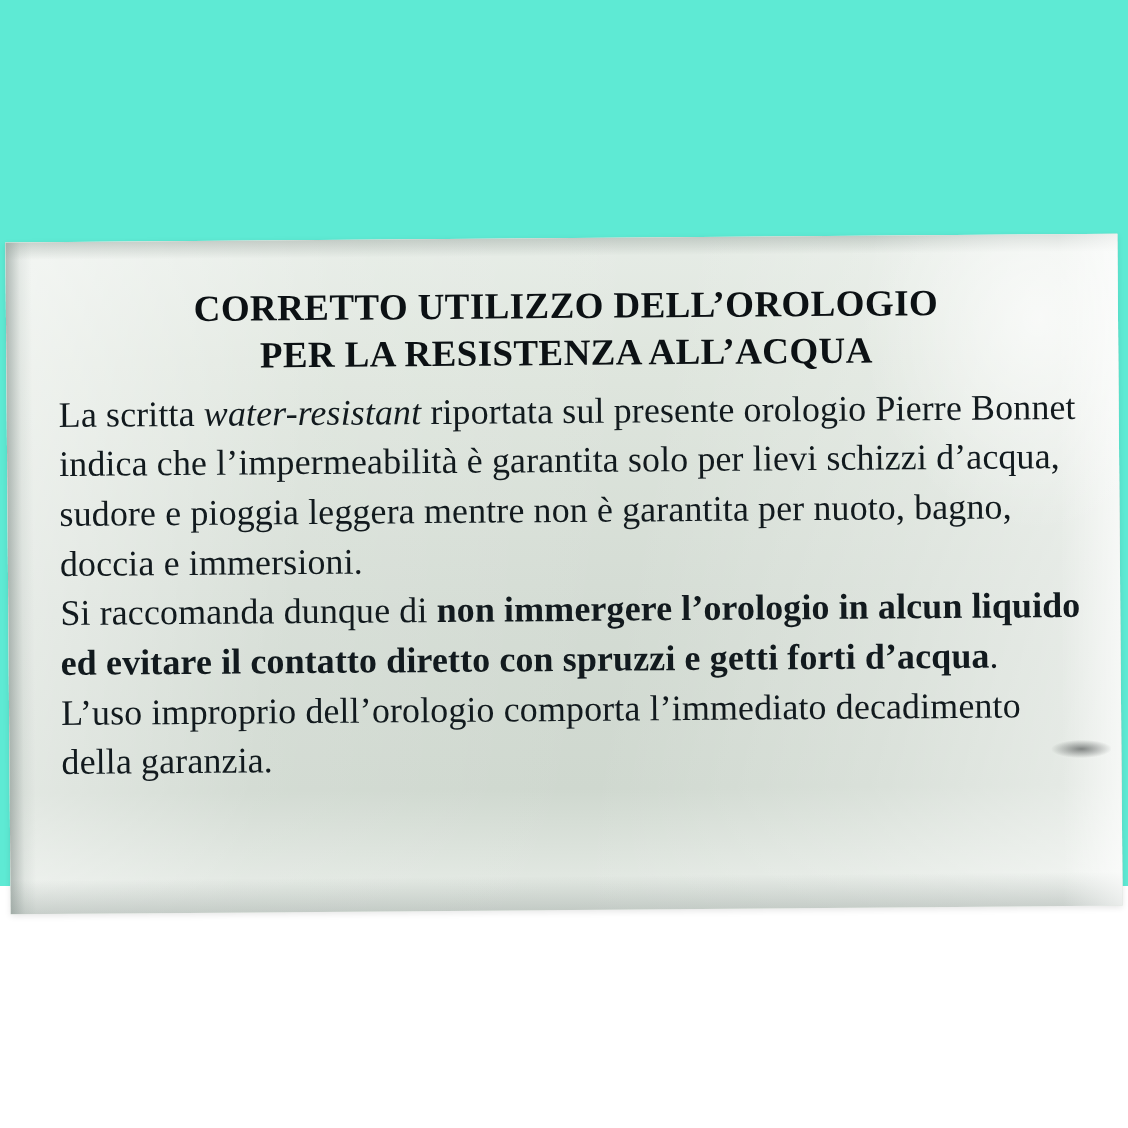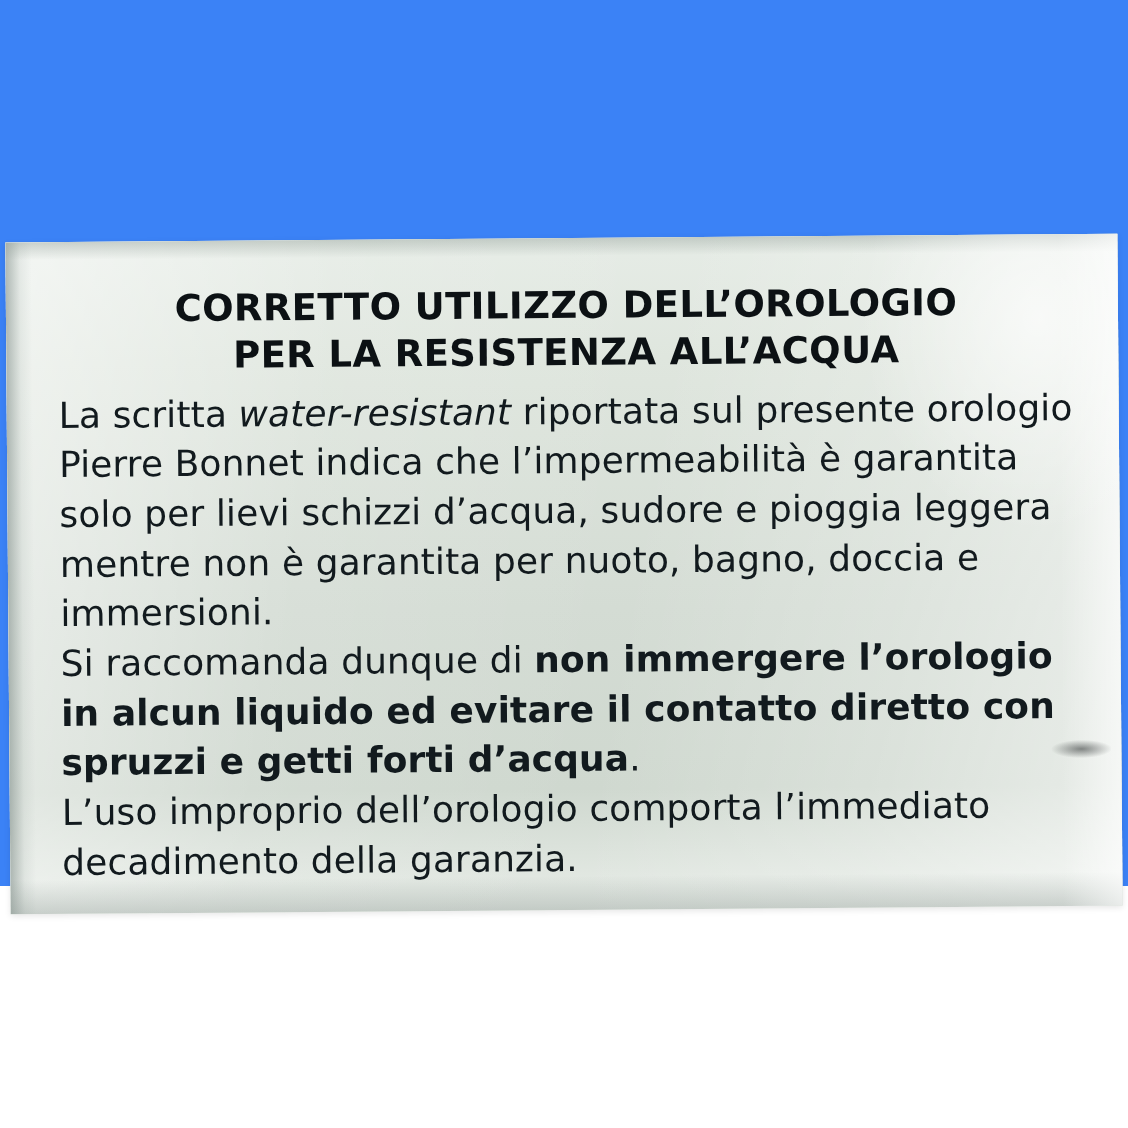--- a/index.html
+++ b/index.html
@@ -9,21 +9,22 @@
     height: 1128px;
     background: #ffffff;
     font-family: "DejaVu Sans", sans-serif;
     overflow: hidden;
   }
 
   #page {
     position: relative;
     width: 1128px;
     height: 886px;
-    background: #3b82f6;
+    background: #5eead4;
+    font-family: Liberation Serif, serif;
   }
 
   
   #card {
     position: absolute;
     left: 8px;
     top: 238px;
     width: 1112px;
     height: 672px;
     background: #d6ded6;

